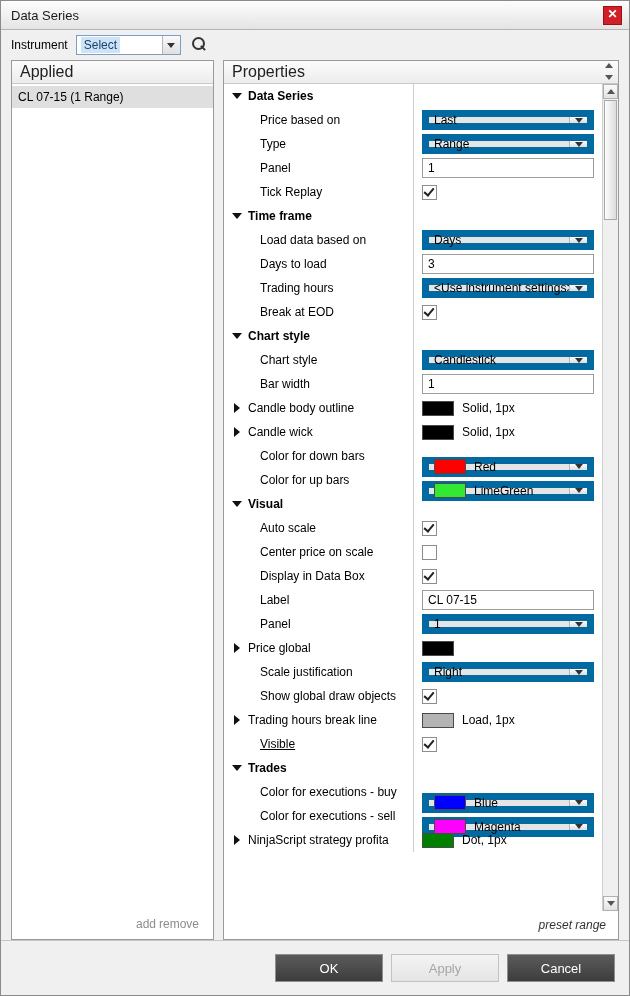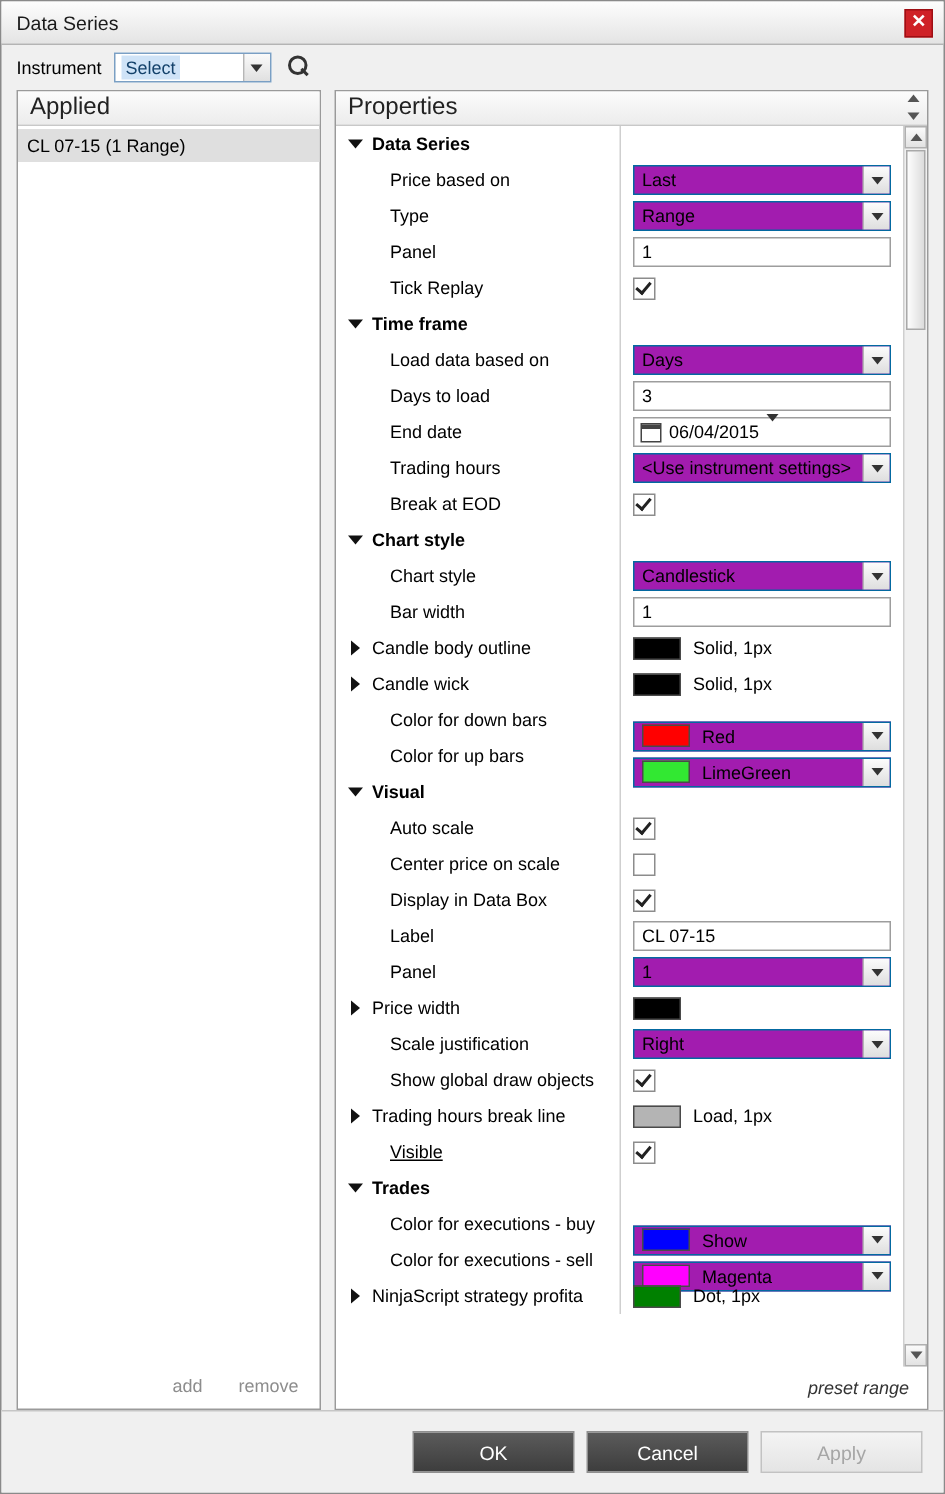--- a/index.html
+++ b/index.html
@@ -173,21 +173,21 @@
   .applied-item {
     background: #dfdfdf;
     padding: 4px 6px;
     font-size: 12px;
   }
   .applied-footer {
     height: 30px;
     display: flex;
     align-items: center;
     justify-content: flex-end;
-    gap: 24px;
+    gap: 3px;
     padding-right: 14px;
     font-size: 12px;
     color: #8d8d8d;
     flex: 0 0 auto;
   }
   .applied-footer span { cursor: default; }
 
   
   .props-wrap {
     flex: 1 1 auto;
@@ -244,22 +244,22 @@
     border-top: 5px solid transparent;
     border-bottom: 5px solid transparent;
     border-left: 6px solid #111;
   }
 
   
   .combo {
     width: 172px;
     height: 20px;
     box-sizing: border-box;
-    border: 1px solid #0369a1;
-    background: #a21caf;
+    border: 7px solid #0369a1;
+    background: #e5e5e5;
     display: flex;
     align-items: center;
     position: relative;
     font-size: 12px;
     padding-left: 5px;
   }
   .combo .arrow-box {
     position: absolute;
     right: 0; top: 0; bottom: 0;
     width: 17px;
@@ -543,33 +543,20 @@
                 </div>
                 <div class="value-cell">
                   <div class="textbox">
                     <span>3</span>
                   </div>
                 </div>
               </div>
               <div class="row">
                 <div class="label-cell">
                   <span class="tw"></span>
-                  <span style="padding-left: 16px;">End date</span>
-                </div>
-                <div class="value-cell">
-                  <div class="datebox">
-                    <span class="cal-icon"></span>
-                    <span>06/04/2015</span>
-                    <span class="arrow-box"><span class="caret"></span></span>
-                  </div>
-                </div>
-              </div>
-              <div class="row">
-                <div class="label-cell">
-                  <span class="tw"></span>
                   <span style="padding-left: 16px;">Trading hours</span>
                 </div>
                 <div class="value-cell">
                   <div class="combo">
                     <span>&lt;Use instrument settings&gt;</span>
                     <span class="arrow-box">
                       <span class="caret"></span>
                     </span>
                   </div>
                 </div>
@@ -730,21 +717,21 @@
                       <span class="caret"></span>
                     </span>
                   </div>
                 </div>
               </div>
               <div class="row">
                 <div class="label-cell">
                   <span class="tw">
                     <span class="tw-right"></span>
                   </span>
-                  <span style="padding-left: 4px;">Price width</span>
+                  <span style="padding-left: 4px;">Price global</span>
                 </div>
                 <div class="value-cell">
                   <span class="swatch" style="background: rgb(0, 0, 0);"></span>
                 </div>
               </div>
               <div class="row">
                 <div class="label-cell">
                   <span class="tw"></span>
                   <span style="padding-left: 16px;">Scale justification</span>
                 </div>
@@ -797,21 +784,21 @@
                 <div class="value-cell"></div>
               </div>
               <div class="row">
                 <div class="label-cell">
                   <span class="tw"></span>
                   <span style="padding-left: 16px;">Color for executions - buy</span>
                 </div>
                 <div class="value-cell">
                   <div class="combo combo-color">
                     <span class="swatch" style="background:#0000ff"></span>
-                    <span>Show</span>
+                    <span>Blue</span>
                     <span class="arrow-box">
                       <span class="caret"></span>
                     </span>
                   </div>
                 </div>
               </div>
               <div class="row">
                 <div class="label-cell">
                   <span class="tw"></span>
                   <span style="padding-left: 16px;">Color for executions - sell</span>
@@ -850,17 +837,17 @@
             </div>
         </div>
       </div>
       <div class="props-footer">preset range</div>
     </div>
 
   </div>
 
   <div class="buttonbar">
     <div class="btn">OK</div>
+    <div class="btn disabled">Apply</div>
     <div class="btn">Cancel</div>
-    <div class="btn disabled">Apply</div>
   </div>
 
 </div>
 
 </body></html>

